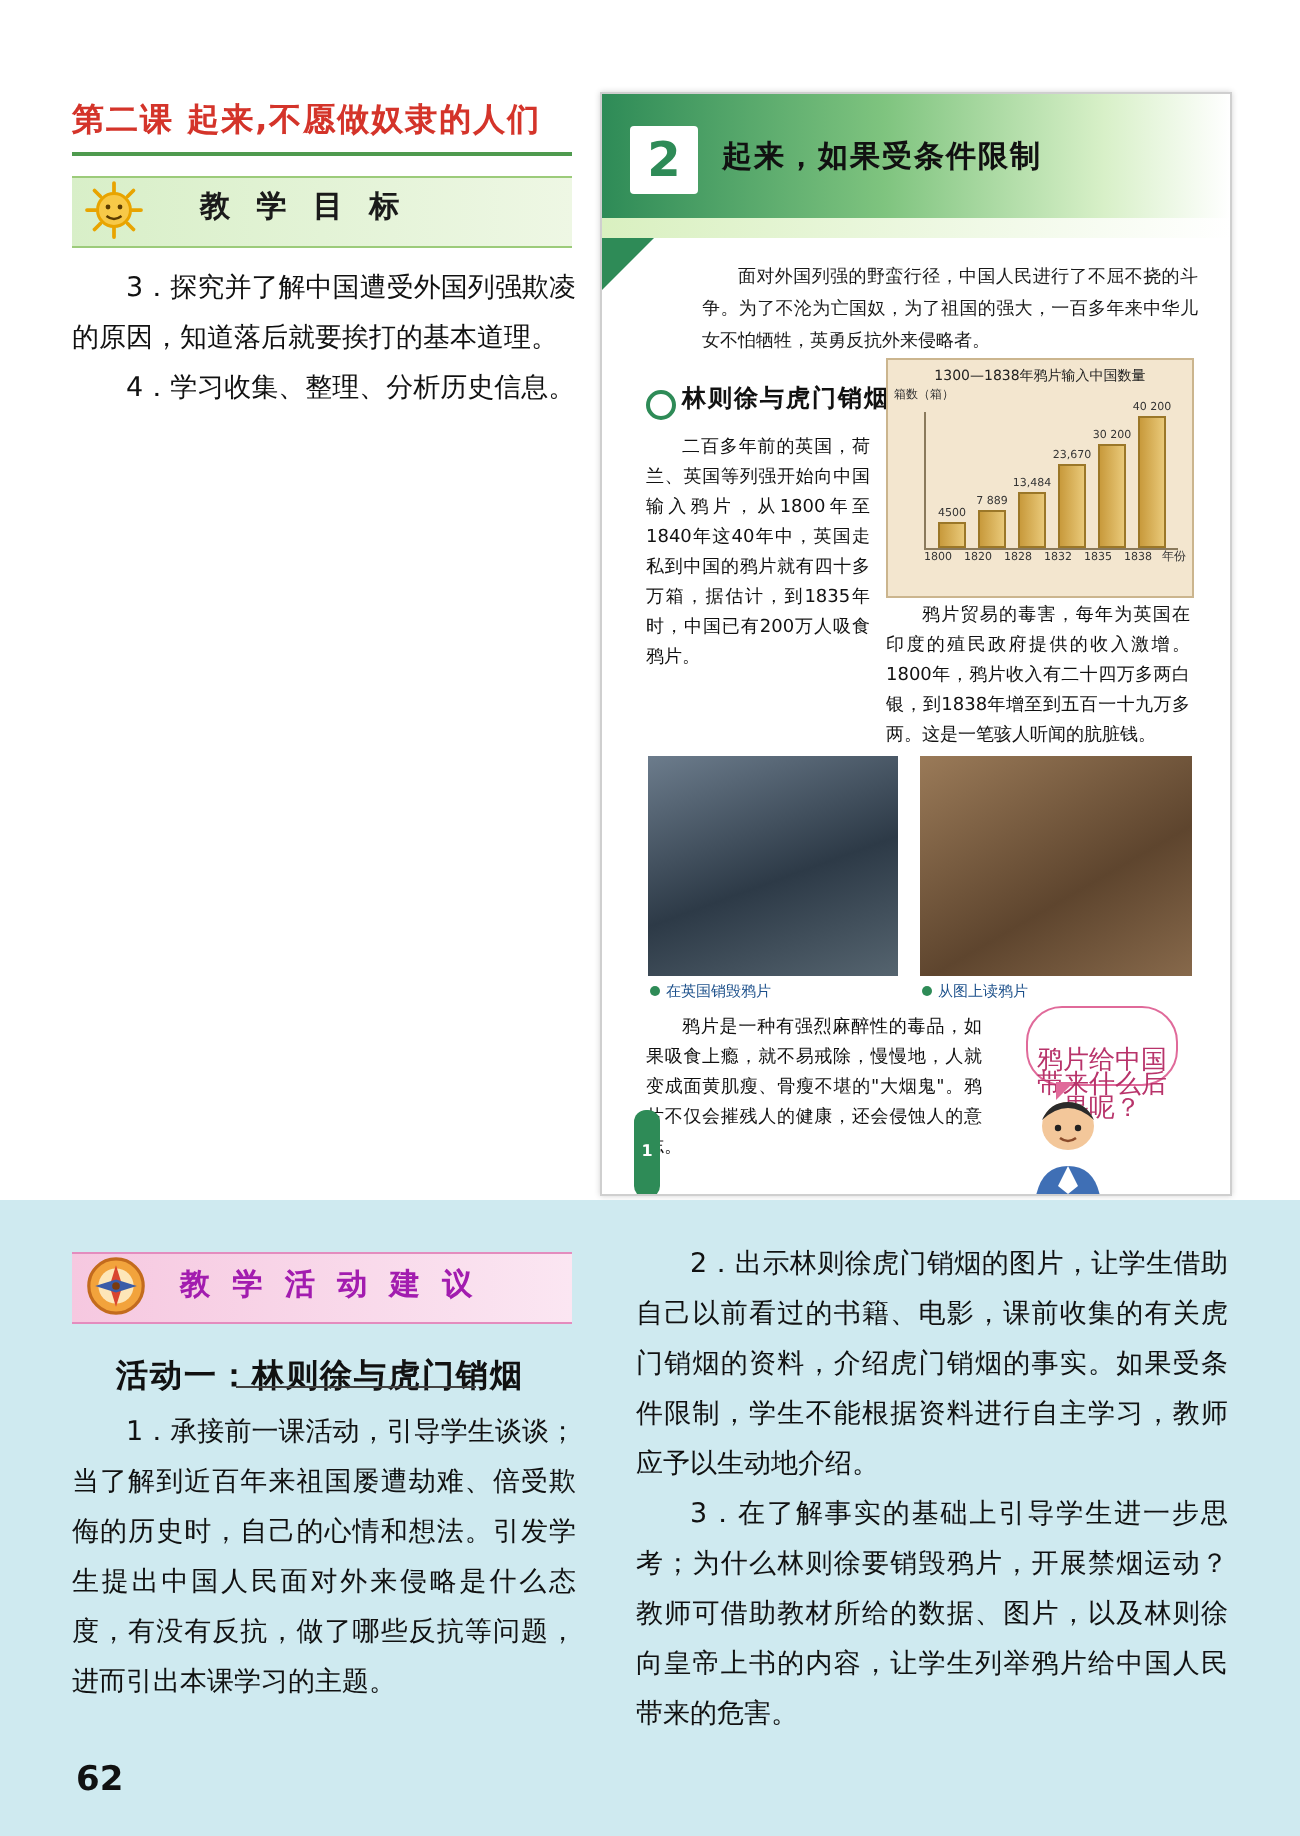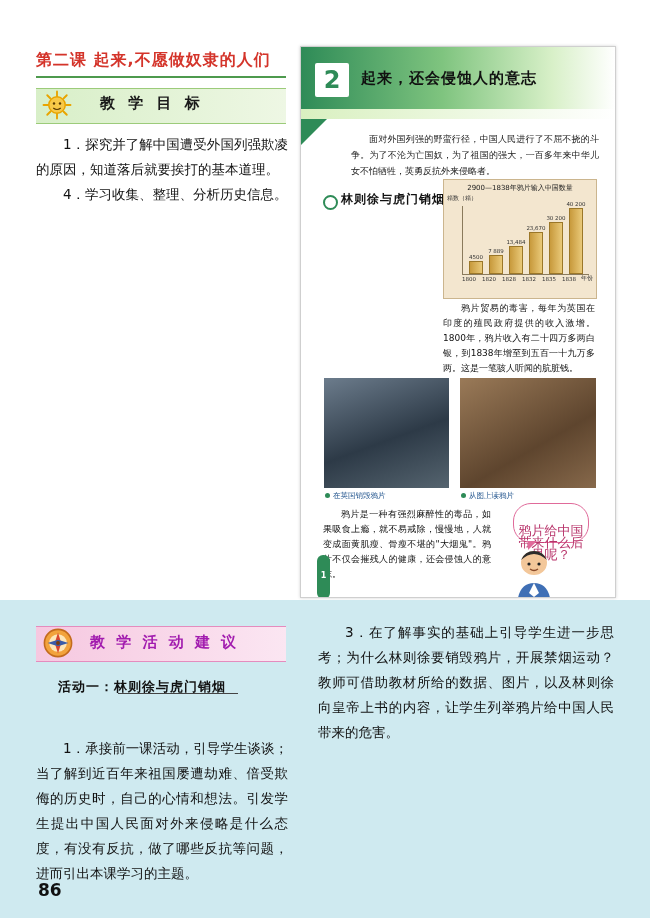--- a/index.html
+++ b/index.html
@@ -151,26 +151,26 @@
   .act-band{
     position:absolute;left:36px;top:26px;width:250px;height:34px;
     background:linear-gradient(to right,#f6c8e0,#fbe6f2);
     border-top:1px solid #e48cbe;border-bottom:1px solid #e48cbe;
   }
   .compass{position:absolute;left:42px;top:27px;width:32px;height:32px;}
   .act-title{
     position:absolute;left:90px;top:33px;font-size:15px;font-weight:bold;letter-spacing:3px;color:#a21caf;
   }
   .act-sub{
-    position:absolute;left:58px;top:78px;font-size:13px;font-weight:bold;color:#111;letter-spacing:1px;
+    position:absolute;left:58px;top:78px;font-size:16px;font-weight:bold;color:#111;letter-spacing:1px;
   }
   .act-sub-rule{position:absolute;left:118px;top:93px;width:120px;height:1px;background:#444;}
   .col-left{
     position:absolute;left:36px;top:104px;width:252px;
-    font-size:13.5px;line-height:25px;color:#111;text-align:justify;margin-top:32px;
+    font-size:13.5px;line-height:25px;color:#111;text-align:justify;
   }
   .col-left p{margin:0;text-indent:2em;}
   .col-right{
     position:absolute;left:318px;top:20px;width:296px;
     font-size:13.5px;line-height:25px;color:#111;text-align:justify;
   }
   .col-right p{margin:0 0 0 0;text-indent:2em;}
 
   .page-num{
     position:absolute;left:38px;top:880px;font-size:17px;font-weight:bold;color:#111;
@@ -199,41 +199,44 @@
           <line x1="11" y1="29" x2="7" y2="33"></line>
       </g>
       <circle cx="20" cy="20" r="11" fill="#f7c948" stroke="#e8a400" stroke-width="2"></circle>
       <circle cx="16" cy="18" r="1.6" fill="#5a3b00"></circle>
         <circle cx="24" cy="18" r="1.6" fill="#5a3b00"></circle>
       <path d="M15 24 q5 4 10 0" stroke="#5a3b00" stroke-width="1.6" fill="none"></path>
     </svg>
     <div class="goals-title">教  学  目  标</div>
 
     <div class="goals-body">
-      <p>1．探究并了解中国遭受外国列强欺凌的原因，知道落后就要挨打的基本道理。</p>
+      <p>3．探究并了解中国遭受外国列强欺凌的原因，知道落后就要挨打的基本道理。</p>
       <p>4．学习收集、整理、分析历史信息。</p>
     </div>
 
     <div class="book">
       <div class="book-head"></div>
       <div class="book-head2"></div>
       <div class="chap-num">2</div>
-      <div class="book-title">起来，还会侵蚀人的意志</div>
+      <div class="book-title">起来，如果受条件限制</div>
       <div class="triangle"></div>
 
       <div class="book-intro">
         <p>面对外国列强的野蛮行径，中国人民进行了不屈不挠的斗争。为了不沦为亡国奴，为了祖国的强大，一百多年来中华儿女不怕牺牲，英勇反抗外来侵略者。</p>
       </div>
 
       <div class="sec-bullet"></div>
       <div class="sec-title">林则徐与虎门销烟</div>
 
+      <div class="book-col">
+        <p>二百多年前的英国，荷兰、英国等列强开始向中国输入鸦片，从1800年至1840年这40年中，英国走私到中国的鸦片就有四十多万箱，据估计，到1835年时，中国已有200万人吸食鸦片。</p>
+      </div>
 
       <div class="chart-box">
-        <div class="chart-title">2900—1838年鸦片输入中国数量</div>
+        <div class="chart-title">1300—1838年鸦片输入中国数量</div>
         <div class="chart-ylabel">箱数（箱）</div>
         <div class="chart-plot">
           <div class="bar" style="left:6px;height:11px;">
               <i>4500</i>
             </div>
           <div class="bar" style="left:26px;height:17px;">
               <i>7 889</i>
             </div>
           <div class="bar" style="left:46px;height:26px;">
               <i>13,484</i>
@@ -300,18 +303,19 @@
     <div class="act-title">教 学 活 动 建 议</div>
 
     <div class="act-sub">活动一：林则徐与虎门销烟</div>
     <div class="act-sub-rule"></div>
 
     <div class="col-left">
       <p>1．承接前一课活动，引导学生谈谈；当了解到近百年来祖国屡遭劫难、倍受欺侮的历史时，自己的心情和想法。引发学生提出中国人民面对外来侵略是什么态度，有没有反抗，做了哪些反抗等问题，进而引出本课学习的主题。</p>
     </div>
 
     <div class="col-right">
+      <p>2．出示林则徐虎门销烟的图片，让学生借助自己以前看过的书籍、电影，课前收集的有关虎门销烟的资料，介绍虎门销烟的事实。如果受条件限制，学生不能根据资料进行自主学习，教师应予以生动地介绍。</p>
       <p>3．在了解事实的基础上引导学生进一步思考；为什么林则徐要销毁鸦片，开展禁烟运动？教师可借助教材所给的数据、图片，以及林则徐向皇帝上书的内容，让学生列举鸦片给中国人民带来的危害。</p>
     </div>
   </div>
 
-  <div class="page-num">86</div>
+  <div class="page-num">62</div>
 </div>
 
 </body></html>

